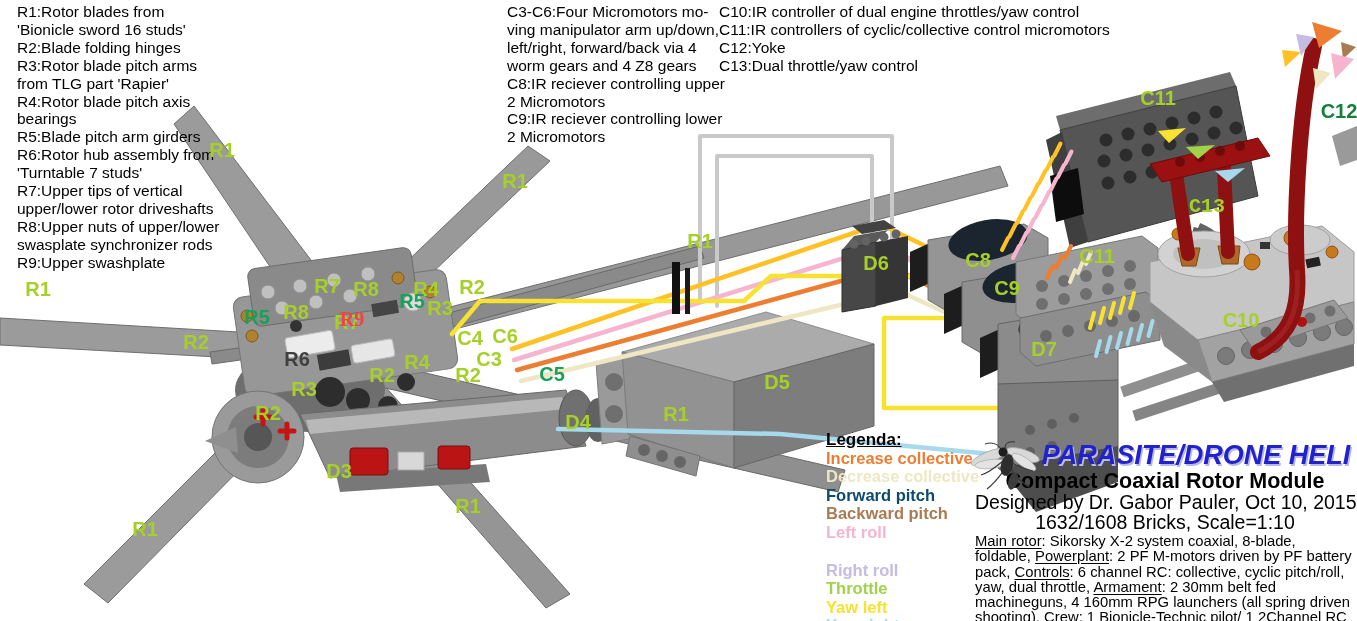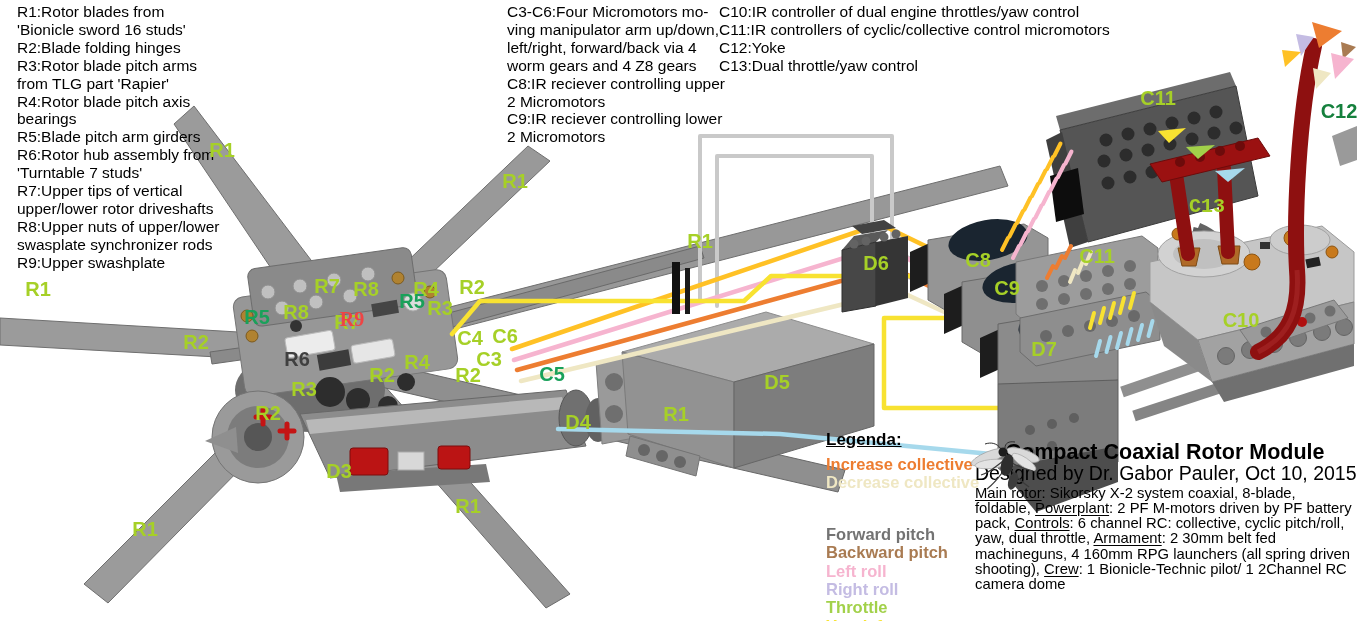--- a/index.html
+++ b/index.html
@@ -329,46 +329,48 @@
 C9:IR reciever controlling lower
 2 Micromotors</div>
   <div class="keycol" id="col4">C10:IR controller of dual engine throttles/yaw control
 C11:IR controllers of cyclic/collective control micromotors
 C12:Yoke
 C13:Dual throttle/yaw control</div>
 
   <div class="legend">
     <div class="legend-title">Legenda:</div>
     <div id="legend-items">
-        <div class="legend-item" style="color: rgb(237, 125, 49); margin-top: 6px;">Increase collective</div>
+        <div class="legend-item" style="color: rgb(237, 125, 49);">Increase collective</div>
         <div class="legend-item" style="color: rgb(239, 231, 195);">Decrease collective</div>
-        <div class="legend-item" style="color: #737373; margin-top: 33px;">Forward pitch</div>
+        <div class="legend-item" style="color: #0c4a6e;">Forward pitch</div>
         <div class="legend-item" style="color: rgb(169, 123, 82);">Backward pitch</div>
         <div class="legend-item" style="color: rgb(246, 180, 207);">Left roll</div>
-        <div class="legend-item" style="color: rgb(196, 188, 227);">Right roll</div>
+        <div class="legend-item" style="color: rgb(196, 188, 227); margin-top: 20px;">Right roll</div>
         <div class="legend-item" style="color: rgb(162, 209, 74);">Throttle</div>
         <div class="legend-item" style="color: rgb(248, 226, 49);">Yaw left</div>
         <div class="legend-item" style="color: rgb(166, 217, 236);">Yaw right</div>
       </div>
   </div>
 
   <div class="titleblock">
     <svg class="insect" width="78" height="54" viewBox="0 0 78 54">
       <ellipse cx="18" cy="16" rx="19" ry="5.5" fill="#d9d9d9" stroke="#a8a8a8" stroke-width="0.8" transform="rotate(-22 18 16)"></ellipse>
       <ellipse cx="20" cy="23" rx="16" ry="4.5" fill="#e3e3e3" stroke="#b0b0b0" stroke-width="0.8" transform="rotate(-6 20 23)"></ellipse>
       <ellipse cx="52" cy="14" rx="17" ry="5.5" fill="#d9d9d9" stroke="#a8a8a8" stroke-width="0.8" transform="rotate(18 52 14)"></ellipse>
       <ellipse cx="53" cy="21" rx="14" ry="4.5" fill="#e3e3e3" stroke="#b0b0b0" stroke-width="0.8" transform="rotate(34 53 21)"></ellipse>
       <path d="M30,8 C26,2 20,1 14,3 M34,7 C34,2 38,0 44,1" stroke="#2e2e2e" stroke-width="1" fill="none"></path>
       <path d="M32,20 C24,26 18,32 10,34 M34,28 C28,36 24,42 16,48 M40,28 C44,36 50,40 58,46 M38,20 C46,26 54,28 62,30" stroke="#3a3a3a" stroke-width="1.2" fill="none"></path>
       <ellipse cx="36" cy="24" rx="6" ry="11" fill="#2e2e2e" transform="rotate(14 36 24)"></ellipse>
       <circle cx="32" cy="11" r="4.5" fill="#1d1d1d"></circle>
       <ellipse cx="42" cy="40" rx="4.5" ry="9" fill="#3d3d3d" transform="rotate(18 42 40)"></ellipse>
     </svg>
+    <div class="brand" id="brand" style="color: rgb(33, 33, 206);">PARASITE/DRONE HELI</div>
     <div class="subtitle">Compact Coaxial Rotor Module</div>
     <div class="designed">Designed by Dr. Gabor Pauler, Oct 10, 2015,</div>
+    <div class="designed">1632/1608 Bricks, Scale=1:10</div>
     <div class="specs" id="specs"><u>Main rotor</u><span>: Sikorsky X-2 system coaxial, 8-blade, foldable, </span><u>Powerplant</u><span>: 2 PF M-motors driven by PF battery pack, </span><u>Controls</u><span>: 6 channel RC: collective, cyclic pitch/roll, yaw, dual throttle, </span><u>Armament</u><span>: 2 30mm belt fed machineguns, 4 160mm RPG launchers (all spring driven shooting), </span><u>Crew</u><span>: 1 Bionicle-Technic pilot/ 1 2Channel RC camera dome</span></div>
   </div>
 
   <div id="labels">
       <div class="plabel" style="left: 222px; top: 152px; color: rgb(166, 208, 39);">R1</div>
       <div class="plabel" style="left: 515px; top: 183px; color: rgb(166, 208, 39);">R1</div>
       <div class="plabel" style="left: 38px; top: 291px; color: rgb(166, 208, 39);">R1</div>
       <div class="plabel" style="left: 700px; top: 243px; color: rgb(166, 208, 39);">R1</div>
       <div class="plabel" style="left: 145px; top: 531px; color: rgb(166, 208, 39);">R1</div>
       <div class="plabel" style="left: 468px; top: 508px; color: rgb(166, 208, 39);">R1</div>

